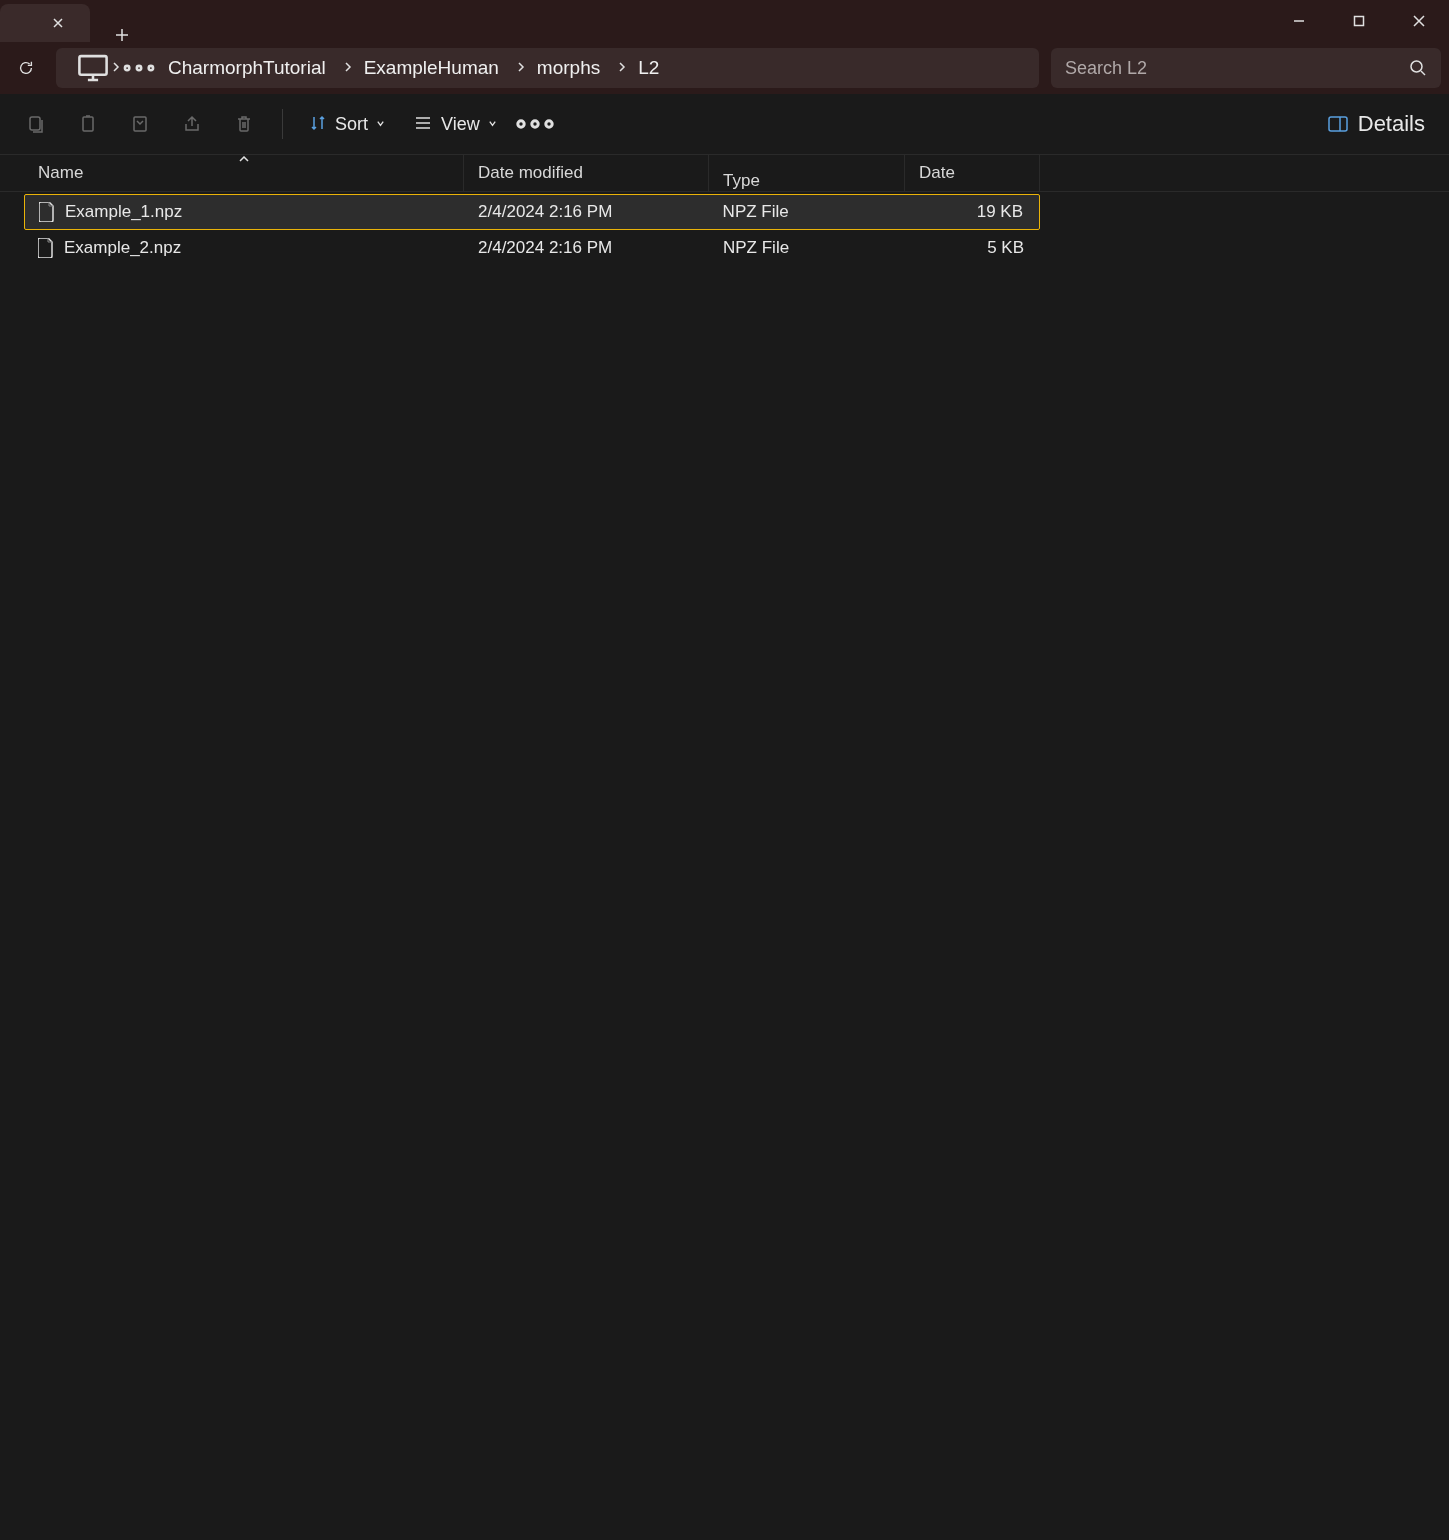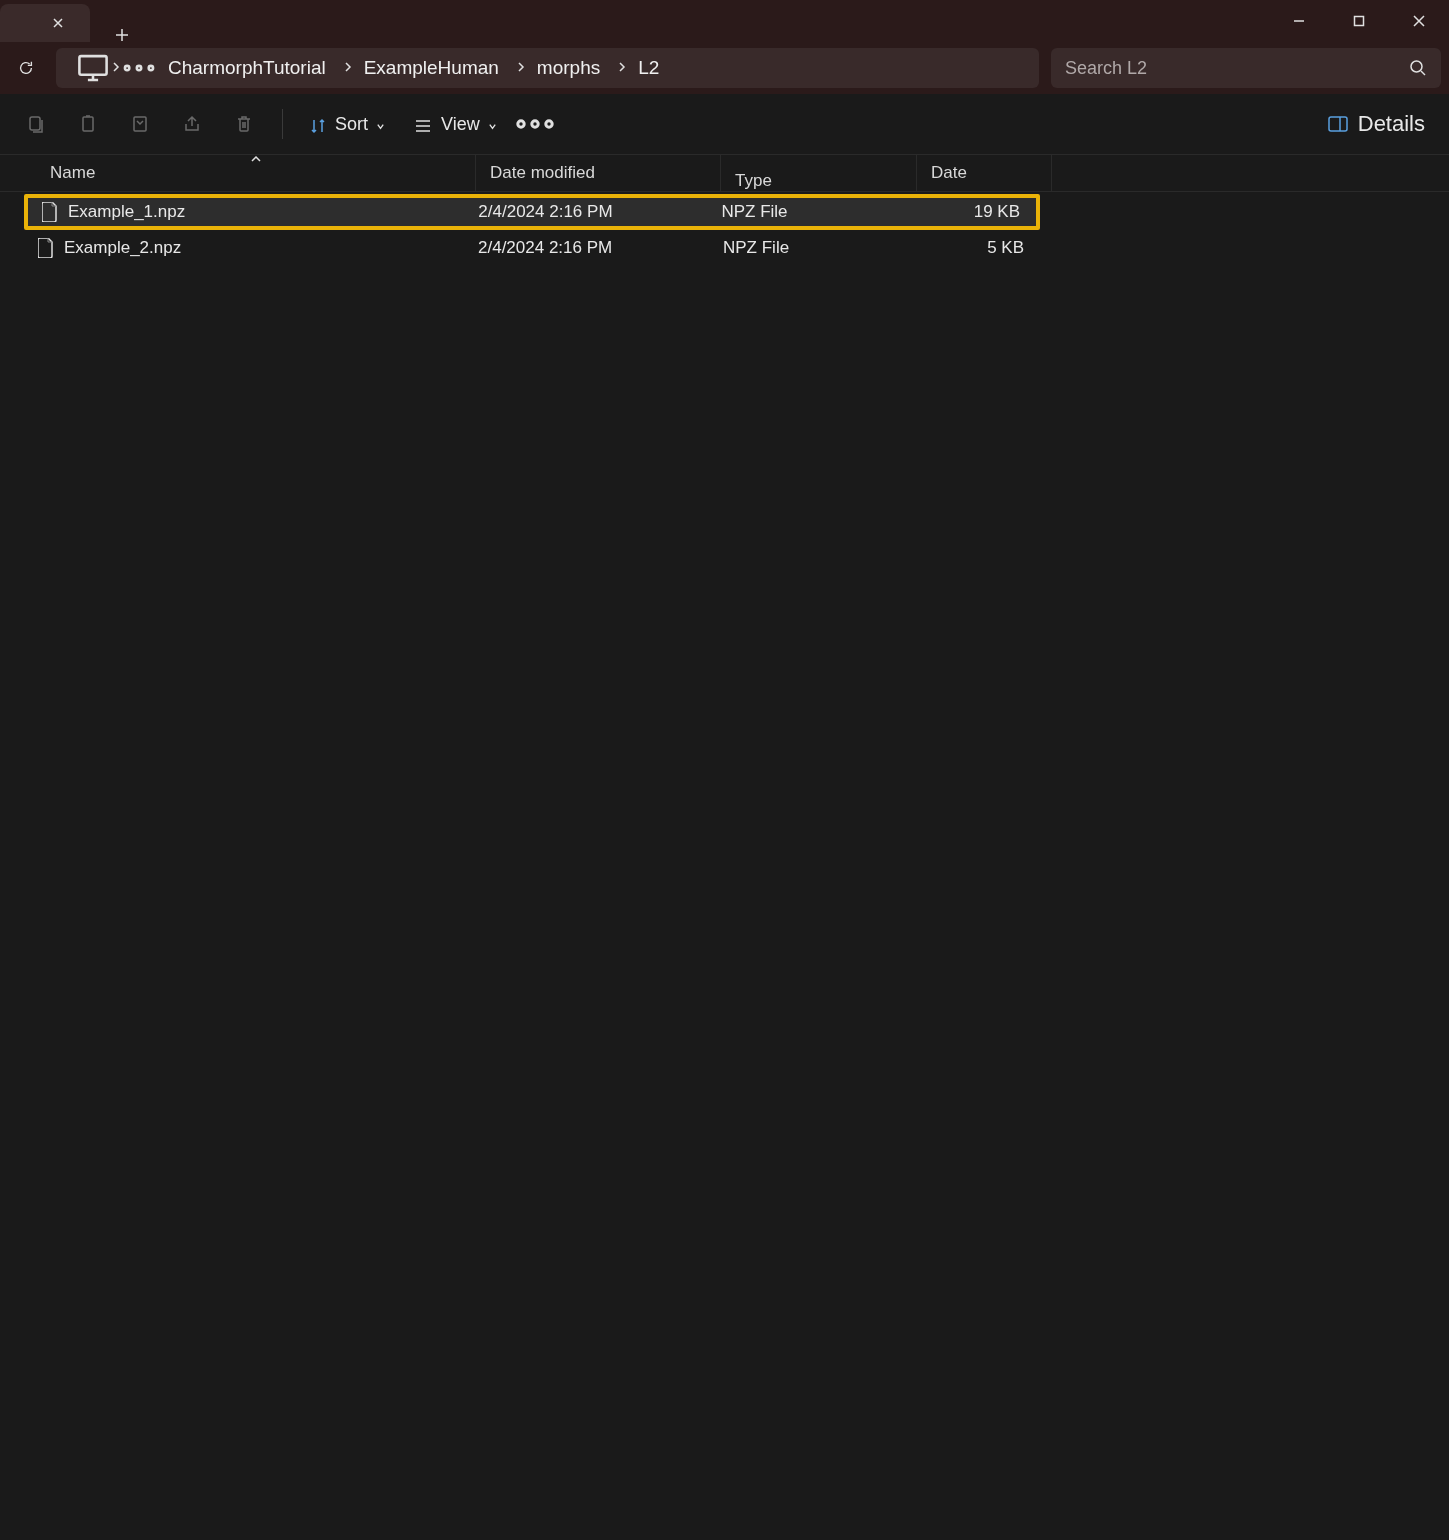--- a/index.html
+++ b/index.html
@@ -30,42 +30,42 @@
 .searchbar { width: 390px; height: 40px; background: #392a2a; border-radius: 6px; display: flex; align-items: center; padding: 0 14px; gap: 10px; }
 .searchbar input { flex: 1; background: transparent; border: none; outline: none; color: #e0e0e0; font-size: 18px; }
 .searchbar input::placeholder { color: #b0a8a8; }
 .search-icon { width: 18px; height: 18px; }
 
 
 .toolbar { height: 60px; background: #1a1a1a; display: flex; align-items: center; padding: 0 14px; gap: 8px; border-bottom: none; }
 .tb-btn { width: 44px; height: 44px; display: flex; align-items: center; justify-content: center; cursor: pointer; border-radius: 4px; opacity: 0.4; }
 .tb-btn svg { width: 20px; height: 20px; }
 .tb-divider { width: 1px; height: 30px; background: #3a3a3a; margin: 0 8px; }
-.tb-dropdown { display: flex; align-items: flex-end; gap: 8px; padding: 6px 10px; cursor: pointer; border-radius: 4px; }
+.tb-dropdown { display: flex; align-items: flex-start; gap: 8px; padding: 6px 10px; cursor: pointer; border-radius: 4px; }
 .tb-dropdown .lbl { font-size: 18px; color: #e8e8e8; }
 .tb-dropdown .caret svg { width: 9px; height: 9px; }
 .tb-more { width: 40px; height: 40px; display: flex; align-items: center; justify-content: center; cursor: pointer; }
 .tb-spacer { flex: 1; }
 .details-btn { display: flex; align-items: center; gap: 10px; padding: 6px 10px; cursor: pointer; }
 .details-btn .lbl { font-size: 22px; color: #e8e8e8; }
 
 
-.colheader { height: 38px; display: flex; align-items: center; border-top: 1px solid #2a2a2a; border-bottom: 1px solid #2a2a2a; padding-left: 36px; }
+.colheader { height: 38px; display: flex; align-items: center; border-top: 1px solid #2a2a2a; border-bottom: 1px solid #2a2a2a; padding-left: 24px; }
 .col { font-size: 17px; color: #d8d8d8; padding: 0 14px; border-right: 1px solid #2a2a2a; display: flex; align-items: center; height: 100%; position: relative; }
 .col-name { width: 440px; }
 .col-date { width: 245px; }
 .col-type { width: 196px; align-items: flex-end; }
 .col-size { width: 135px; }
 .sort-ind { position: absolute; top: -8px; left: 50%; transform: translateX(-50%); }
 .sort-ind svg { width: 10px; height: 6px; }
 
 
 .filelist { flex: 1; padding-left: 24px; padding-top: 2px; overflow: auto; }
 .row { display: flex; align-items: center; height: 36px; cursor: pointer; padding-right: 2px; width: 1016px; }
-.row.selected { background: #2d2d2d; border: 4px solid #eab308; border-radius: 2px; }
+.row.selected { background: #2d2d2d; border: 1px solid #eab308; border-radius: 2px; }
 .cell { padding: 0 14px; font-size: 17px; color: #e8e8e8; display: flex; align-items: center; height: 100%; }
 .cell-name { width: 440px; gap: 10px; }
 .cell-date { width: 245px; }
 .cell-type { width: 196px; }
 .cell-size { width: 133px; justify-content: flex-end; }
 .file-icon { width: 16px; height: 20px; }
 
 svg { stroke: #e0e0e0; fill: none; stroke-width: 1.5; }
 </style>
 </head>

